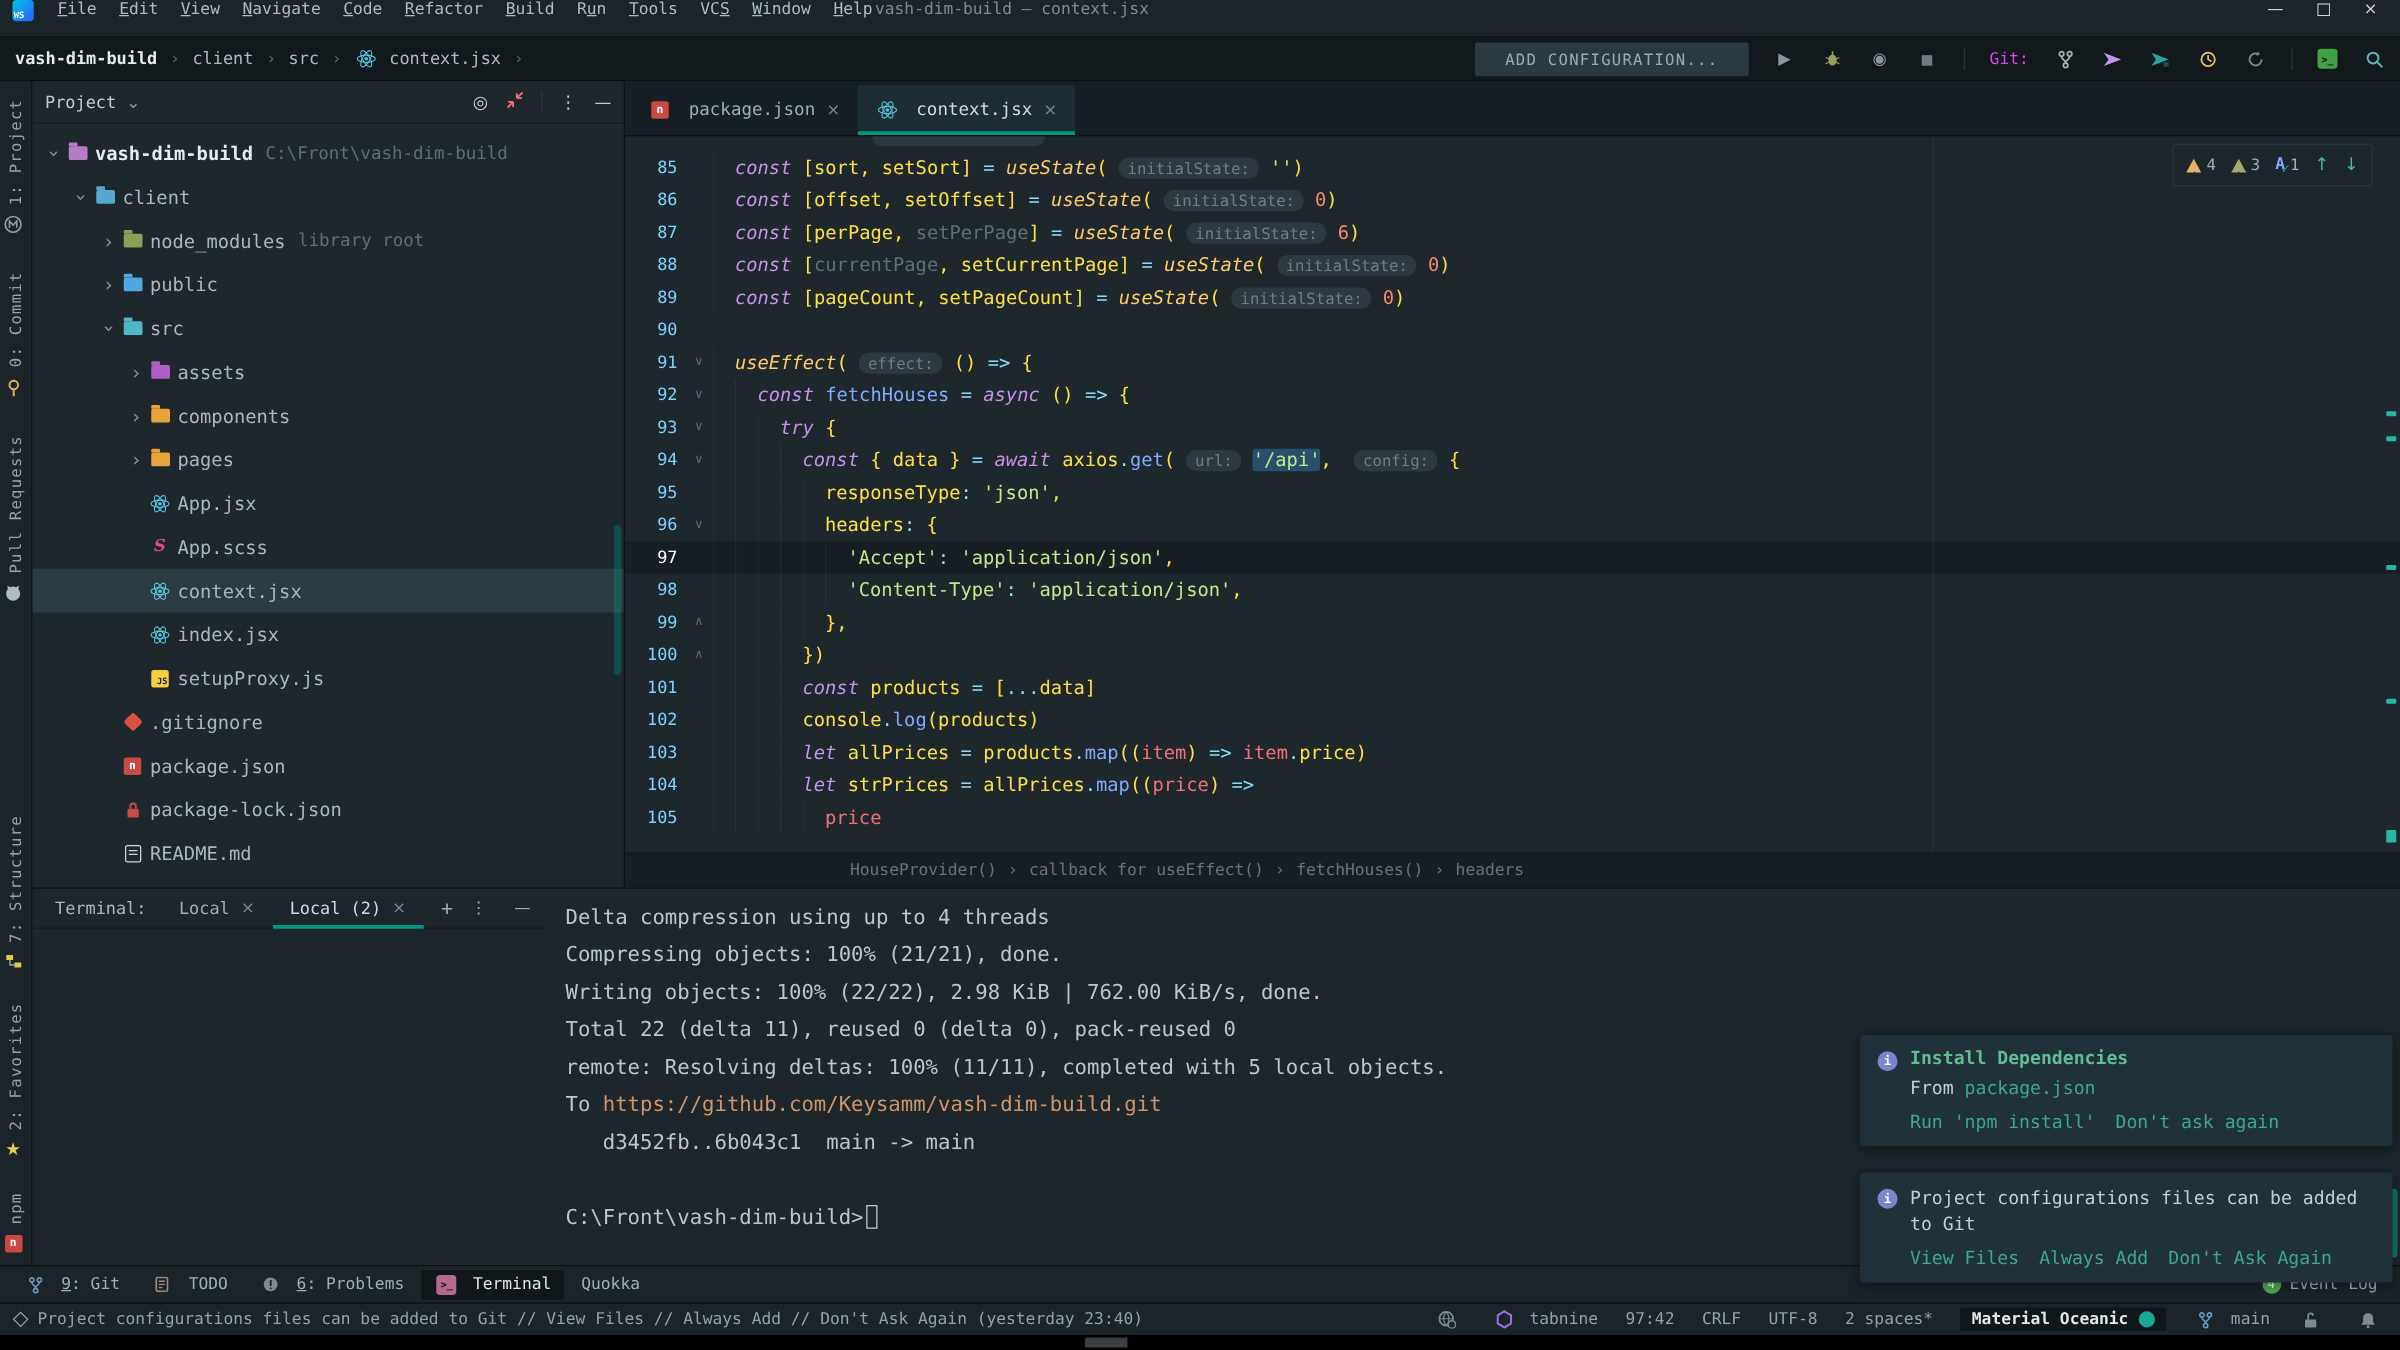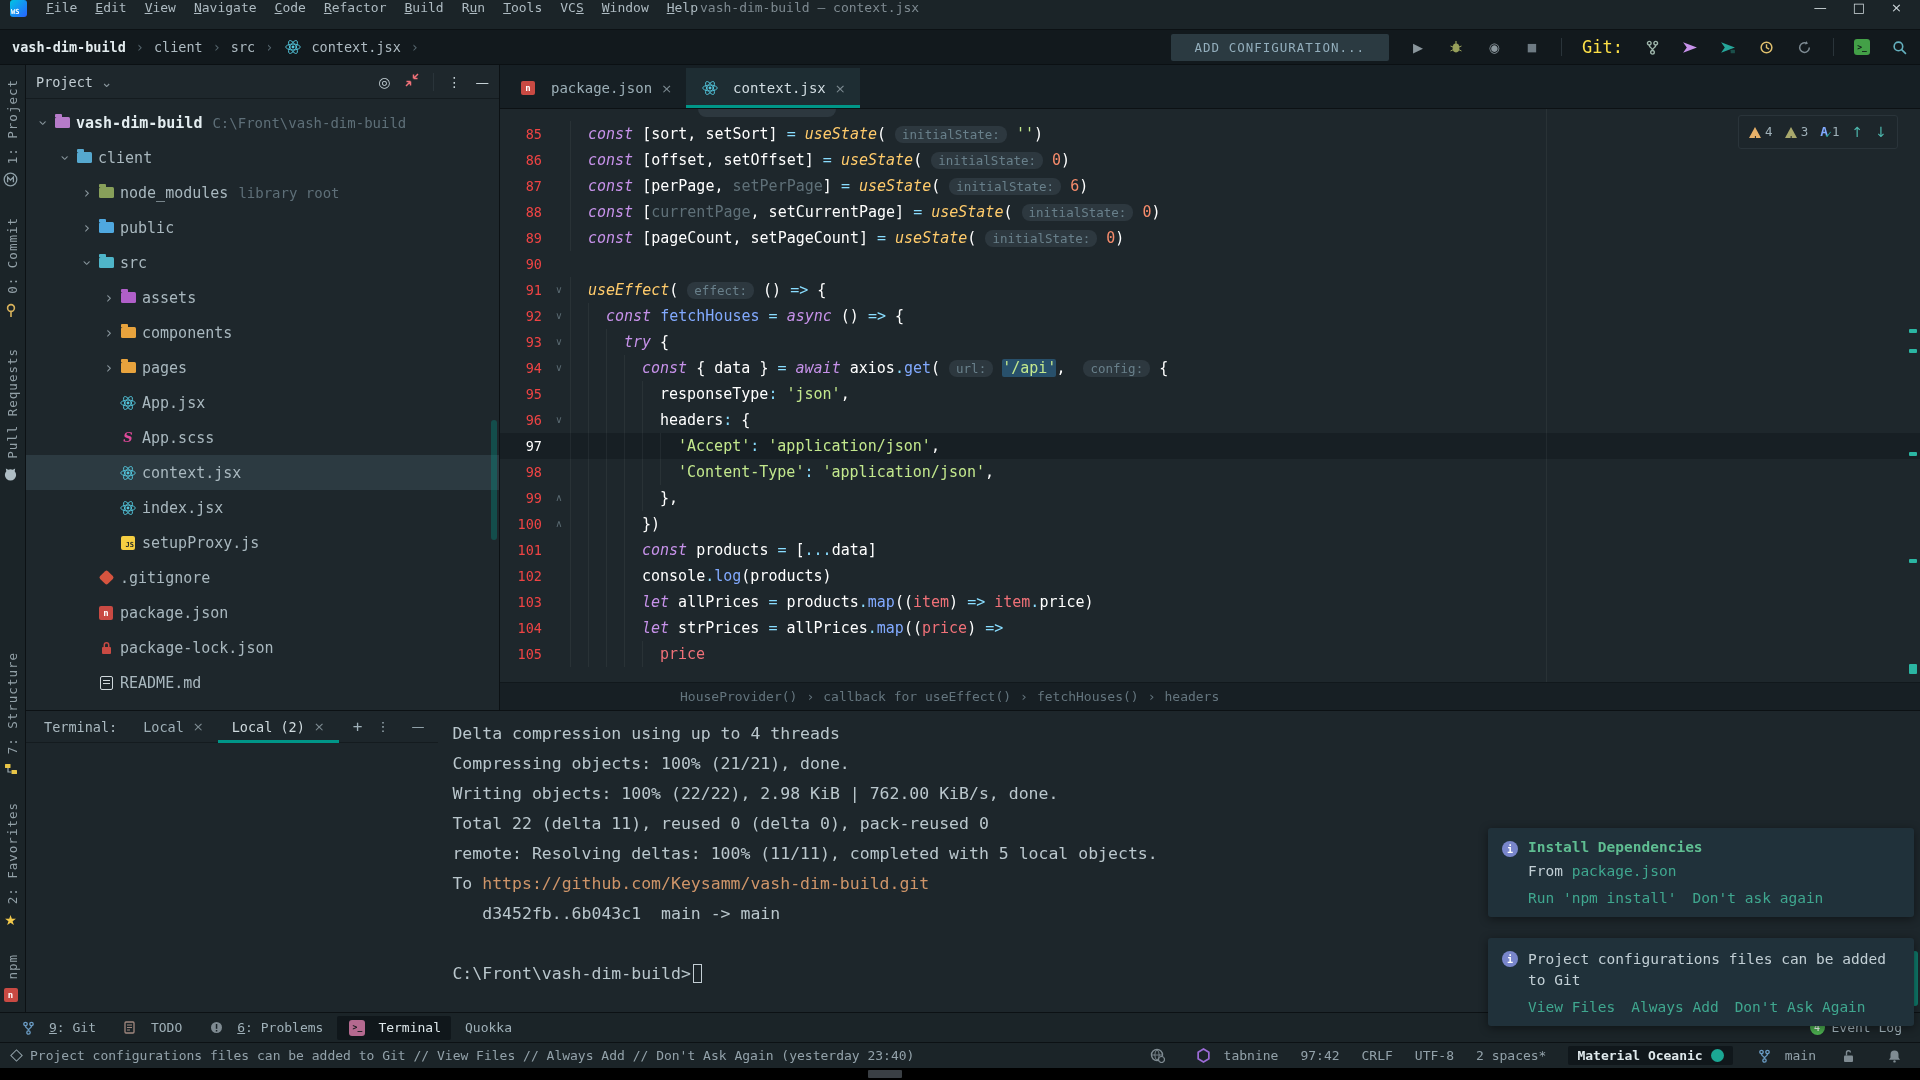--- a/index.html
+++ b/index.html
@@ -17,21 +17,21 @@
 
   
   .navbar{height:35px;flex:none;background:#12191d;display:flex;align-items:center;padding:0 12px;border-bottom:1px solid #0b1013}
   .crumb{font-size:13.5px;color:#aebbc2;display:flex;align-items:center;gap:4px}
   .crumb .bold{font-weight:bold;color:#e2ebee}
   .csep{color:#56666e;padding:0 6px}
   .nav-right{margin-left:auto;display:flex;align-items:center;gap:20px}
   .addcfg{background:#2b3a41;color:#93aebc;padding:6px 24px;font-size:12.5px;letter-spacing:1px;border-radius:2px;cursor:pointer}
   .tbico{display:inline-flex;align-items:center;justify-content:center;width:18px;height:18px;font-family:"DejaVu Sans",sans-serif}
   .vsep{width:1px;height:18px;background:#2a343a}
-  .gitlabel{color:#fde047;font-size:17px}
+  .gitlabel{color:#d946ef;font-size:13px}
   .termsq{display:inline-flex;align-items:center;justify-content:center;width:16px;height:16px;border-radius:3px;color:#0d1416;font-size:8px;font-weight:bold}
 
   
   .content{height:947px;flex:none;display:flex}
   .stripe{width:26px;flex:none;background:#1b2428;border-right:1px solid #0c1114;display:flex;flex-direction:column;align-items:center;padding:14px 0 10px}
   .sbtn{display:flex;flex-direction:column;align-items:center;gap:8px;cursor:pointer}
   .vtext{writing-mode:vertical-rl;transform:rotate(180deg);font-size:12.5px;color:#93a1a8;letter-spacing:1px;white-space:nowrap}
   .spacer{flex:1}
   .rest{flex:1;display:flex;flex-direction:column;min-width:0}
   .upper{height:645px;flex:none;display:flex;min-width:0}
@@ -60,32 +60,32 @@
 
   
   .editor-col{flex:1;display:flex;flex-direction:column;background:#1e272c;min-width:0;position:relative}
   .tabbar{height:44px;flex:none;background:#161f24;display:flex;align-items:flex-end;padding-left:4px;border-bottom:1px solid #0c1114}
   .etab{height:40px;display:flex;align-items:center;gap:9px;padding:0 14px;font-size:14px;color:#9db0b8;cursor:pointer}
   .etab.active{background:#1e2d33;color:#d2dde2;box-shadow:inset 0 -3px 0 #009688}
   .tclose{color:#7d8b92;font-size:13px;font-family:"DejaVu Sans",sans-serif}
   .codewrap{height:573px;flex:none;position:relative;padding-top:12px;font-size:15px;line-height:26px;overflow:hidden}
   .cl{height:26px;display:flex;white-space:pre}
   .cl.cur{background:#171f24}
-  .lno{width:48px;flex:none;text-align:right;color:#ef4444;font-size:13.5px;padding-right:6px}
+  .lno{width:48px;flex:none;text-align:right;color:#7dd3fc;font-size:13.5px;padding-right:6px}
   .cl.cur .lno{color:#ffffff}
   .foldc{width:22px;flex:none;text-align:center;color:#5a6a72;font-size:10px;font-family:"DejaVu Sans",sans-serif}
   .ctext{flex:1;white-space:pre}
   .ig{display:inline-block;width:18px;height:26px;vertical-align:top;box-shadow:inset 1px 0 0 rgba(255,255,255,.05)}
   .tk-k{color:#C792EA;font-style:italic}
   .tk-f{color:#FFCB6B;font-style:italic}
   .tk-b{color:#82AAFF}
   .tk-s{color:#C3E88D}
   .tk-n{color:#F78C6C}
   .tk-p{color:#89DDFF}
-  .tk-v{color:#ffffff}
+  .tk-v{color:#fde047}
   .tk-g{color:#5f7078}
   .tk-pr{color:#F07178}
   .tk-x{color:#C3E88D;background:#28506b;border-radius:2px}
   .tk-h{background:#2d383f;color:#69808b;border-radius:8px;padding:1px 7px;font-size:12.5px;font-style:normal}
   .wrapguide{position:absolute;left:1046px;top:0;bottom:0;width:1px;background:rgba(255,255,255,.05)}
   .pillfrag{position:absolute;left:198px;top:0;width:138px;height:8px;background:#2d383f;border-radius:0 0 8px 8px}
   .inspect{position:absolute;top:6px;right:22px;background:#1d262b;border:1px solid #2a343a;border-radius:3px;padding:3px 10px;display:flex;gap:12px;align-items:center;font-size:12.5px;color:#9fb0b8}
   .tri{width:0;height:0;border-left:6px solid transparent;border-right:6px solid transparent;border-bottom:11px solid #E8B168;position:relative;display:inline-block}
   .tri.weak{border-bottom-color:#A8A86C}
   .tri::after{content:"!";position:absolute;left:-2px;top:1px;font-size:8px;color:#20282d;font-weight:bold}

